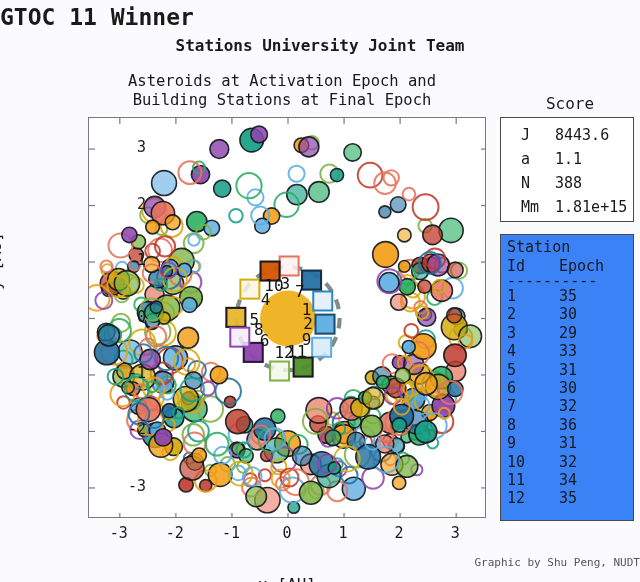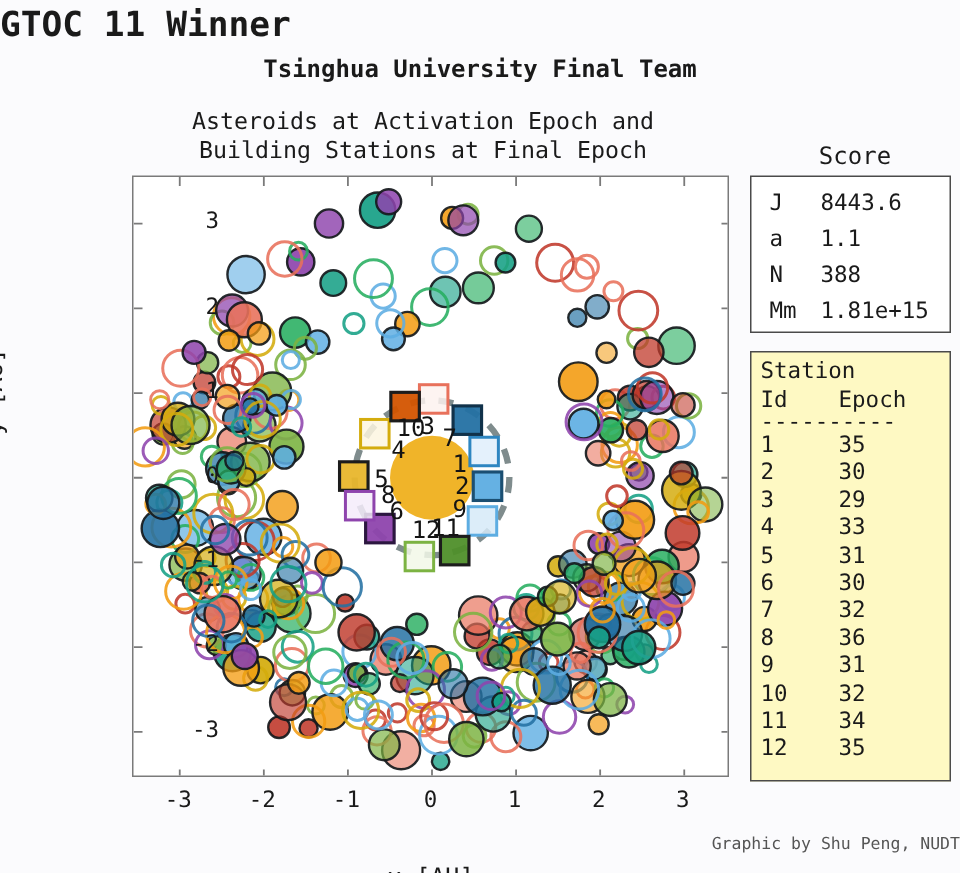--- a/index.html
+++ b/index.html
@@ -60,48 +60,48 @@
   }
 
   
   #score-header{
     position:absolute;left:500px;top:94px;width:140px;
     text-align:center;font-size:16px;
   }
   #score-box{
     position:absolute;left:500px;top:117px;width:134px;height:105px;
     border:1.4px solid #4a4a4a;background:#fff;box-sizing:border-box;
-    padding:5px 0 0 12px;
+    padding:5px 0 0 20px;
   }
   .score-row{font-size:15px;line-height:24px;white-space:pre;}
   .score-key{display:inline-block;width:34px;}
 
   #station-box{
     position:absolute;left:500px;top:234px;width:134px;height:287px;
-    border:1.4px solid #4a4a4a;background:#fef9c3;box-sizing:border-box;
+    border:1.4px solid #4a4a4a;background:#3b82f6;box-sizing:border-box;
     padding:3px 0 0 6px;
   }
   #station-title{font-size:15px;line-height:19px;}
   .st-head{font-size:15px;line-height:19px;white-space:pre;}
   .st-rule{font-size:15px;line-height:11px;white-space:pre;letter-spacing:0px;}
   .st-row{font-size:15px;line-height:18.4px;white-space:pre;}
   .st-id{display:inline-block;width:52px;}
 
   #credit{
     position:absolute;left:440px;top:556px;width:200px;
     font-size:11px;color:#555;text-align:right;
   }
 </style>
 </head>
 <body>
 
 <div class="page">
 
   <div id="title-main">GTOC 11 Winner</div>
-  <div id="title-sub">Tsinghua University Final Team</div>
+  <div id="title-sub">Stations University Joint Team</div>
 
   <div id="axes-title">
     <div>Asteroids at Activation Epoch and</div>
     <div>Building Stations at Final Epoch</div>
   </div>
 
   <div id="plot-frame">
     <svg id="plot-svg" width="398" height="401">
         <line x1="30.83098591549295" y1="401" x2="30.83098591549295" y2="395" stroke="#7a7a7a" stroke-width="1.2"></line>
         <line x1="30.83098591549295" y1="0" x2="30.83098591549295" y2="6" stroke="#7a7a7a" stroke-width="1.2"></line>

